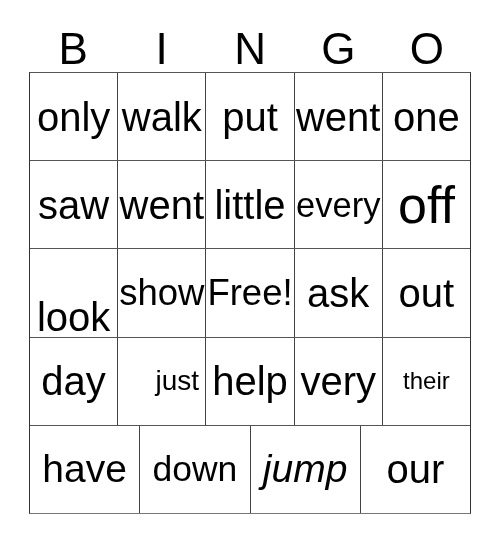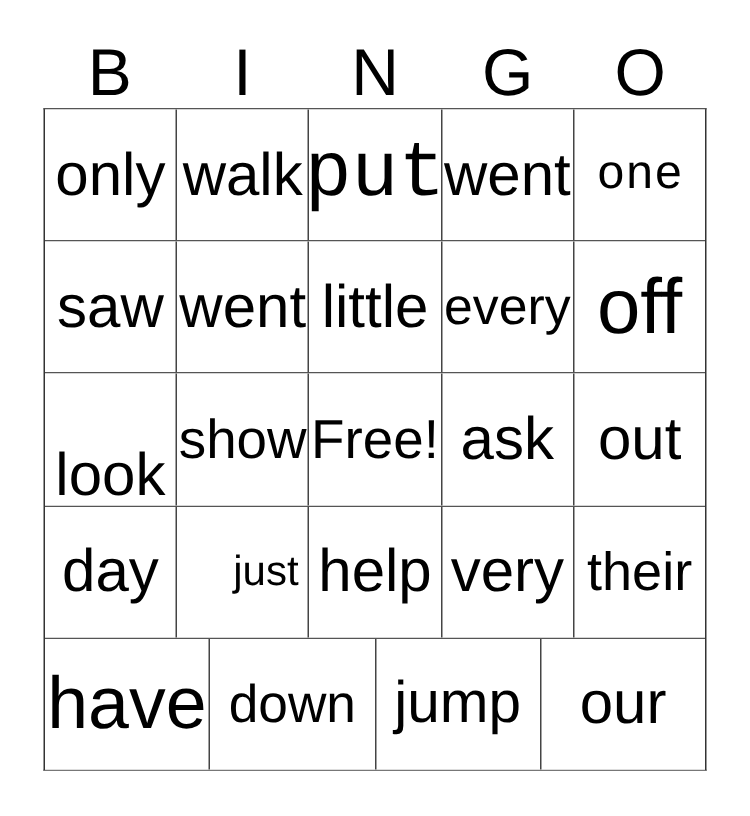--- a/index.html
+++ b/index.html
@@ -107,27 +107,27 @@
   <div class="grid">
 
     <div class="grid-row">
       <div class="cell">
           <span class="cell-text" style="font-size: 40px;">only</span>
         </div>
       <div class="cell">
           <span class="cell-text" style="font-size: 40px;">walk</span>
         </div>
       <div class="cell">
-          <span class="cell-text" style="font-size: 52px; font-family: Liberation Mono, monospace;">put</span>
+          <span class="cell-text" style="font-size: 40px;">put</span>
         </div>
       <div class="cell">
           <span class="cell-text" style="font-size: 40px;">went</span>
         </div>
       <div class="cell">
-          <span class="cell-text" style="font-size: 32px; font-family: Liberation Mono, monospace;">one</span>
+          <span class="cell-text" style="font-size: 40px;">one</span>
         </div>
     </div>
 
     <div class="grid-row">
       <div class="cell">
           <span class="cell-text" style="font-size: 40px;">saw</span>
         </div>
       <div class="cell">
           <span class="cell-text" style="font-size: 40px;">went</span>
         </div>
@@ -167,33 +167,33 @@
       <div class="cell">
           <span class="cell-text" style="font-size: 28px; margin-left: 31px;">just</span>
         </div>
       <div class="cell">
           <span class="cell-text" style="font-size: 40px;">help</span>
         </div>
       <div class="cell">
           <span class="cell-text" style="font-size: 40px;">very</span>
         </div>
       <div class="cell">
-          <span class="cell-text" style="font-size: 36px;">their</span>
+          <span class="cell-text" style="font-size: 24px;">their</span>
         </div>
     </div>
 
     <div class="grid-row">
       <div class="cell">
-          <span class="cell-text" style="font-size: 49px;">have</span>
+          <span class="cell-text" style="font-size: 39px;">have</span>
         </div>
       <div class="cell">
           <span class="cell-text" style="font-size: 35.5px;">down</span>
         </div>
       <div class="cell">
-          <span class="cell-text" style="font-size: 39px;">jump</span>
+          <span class="cell-text" style="font-size: 39px; font-style: italic;">jump</span>
         </div>
       <div class="cell">
           <span class="cell-text" style="font-size: 40px;">our</span>
         </div>
     </div>
 
   </div>
 </div>
 
 </body></html>

